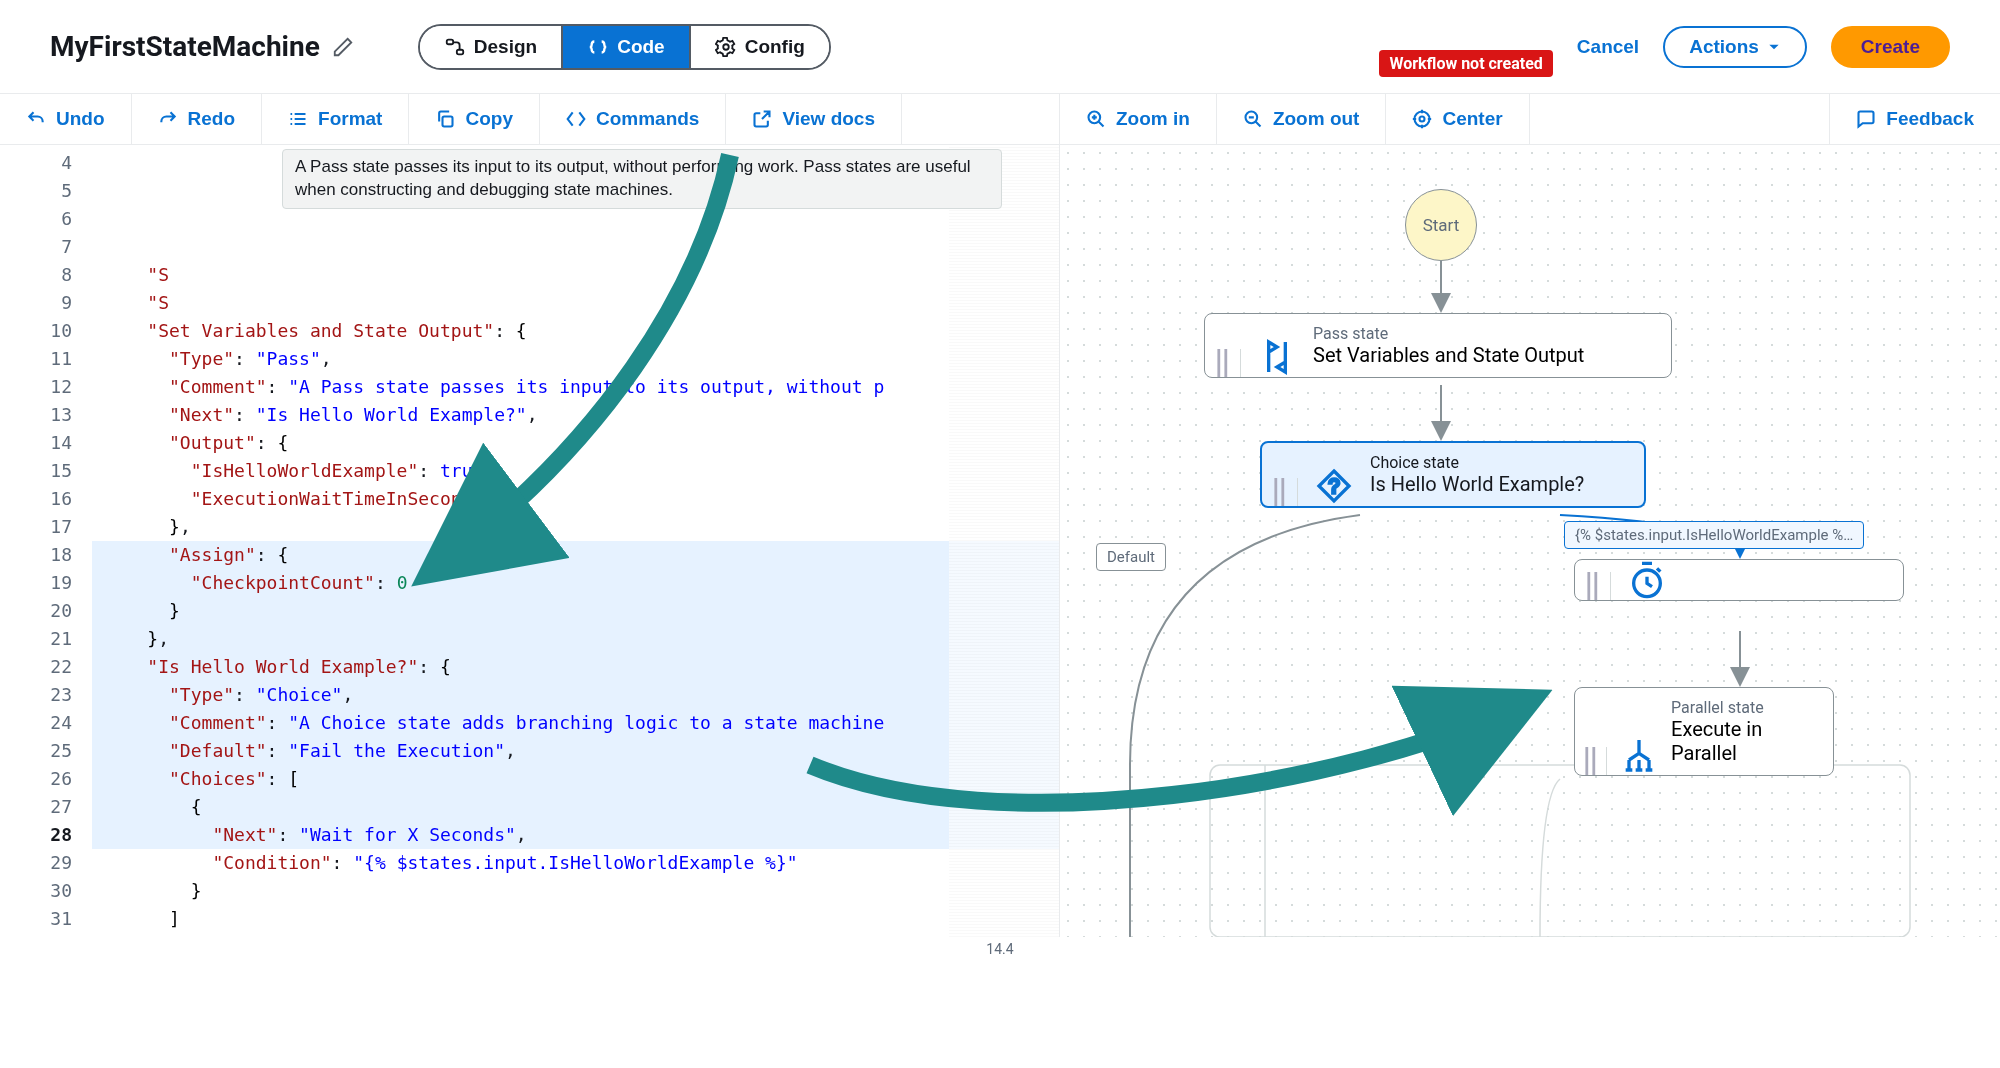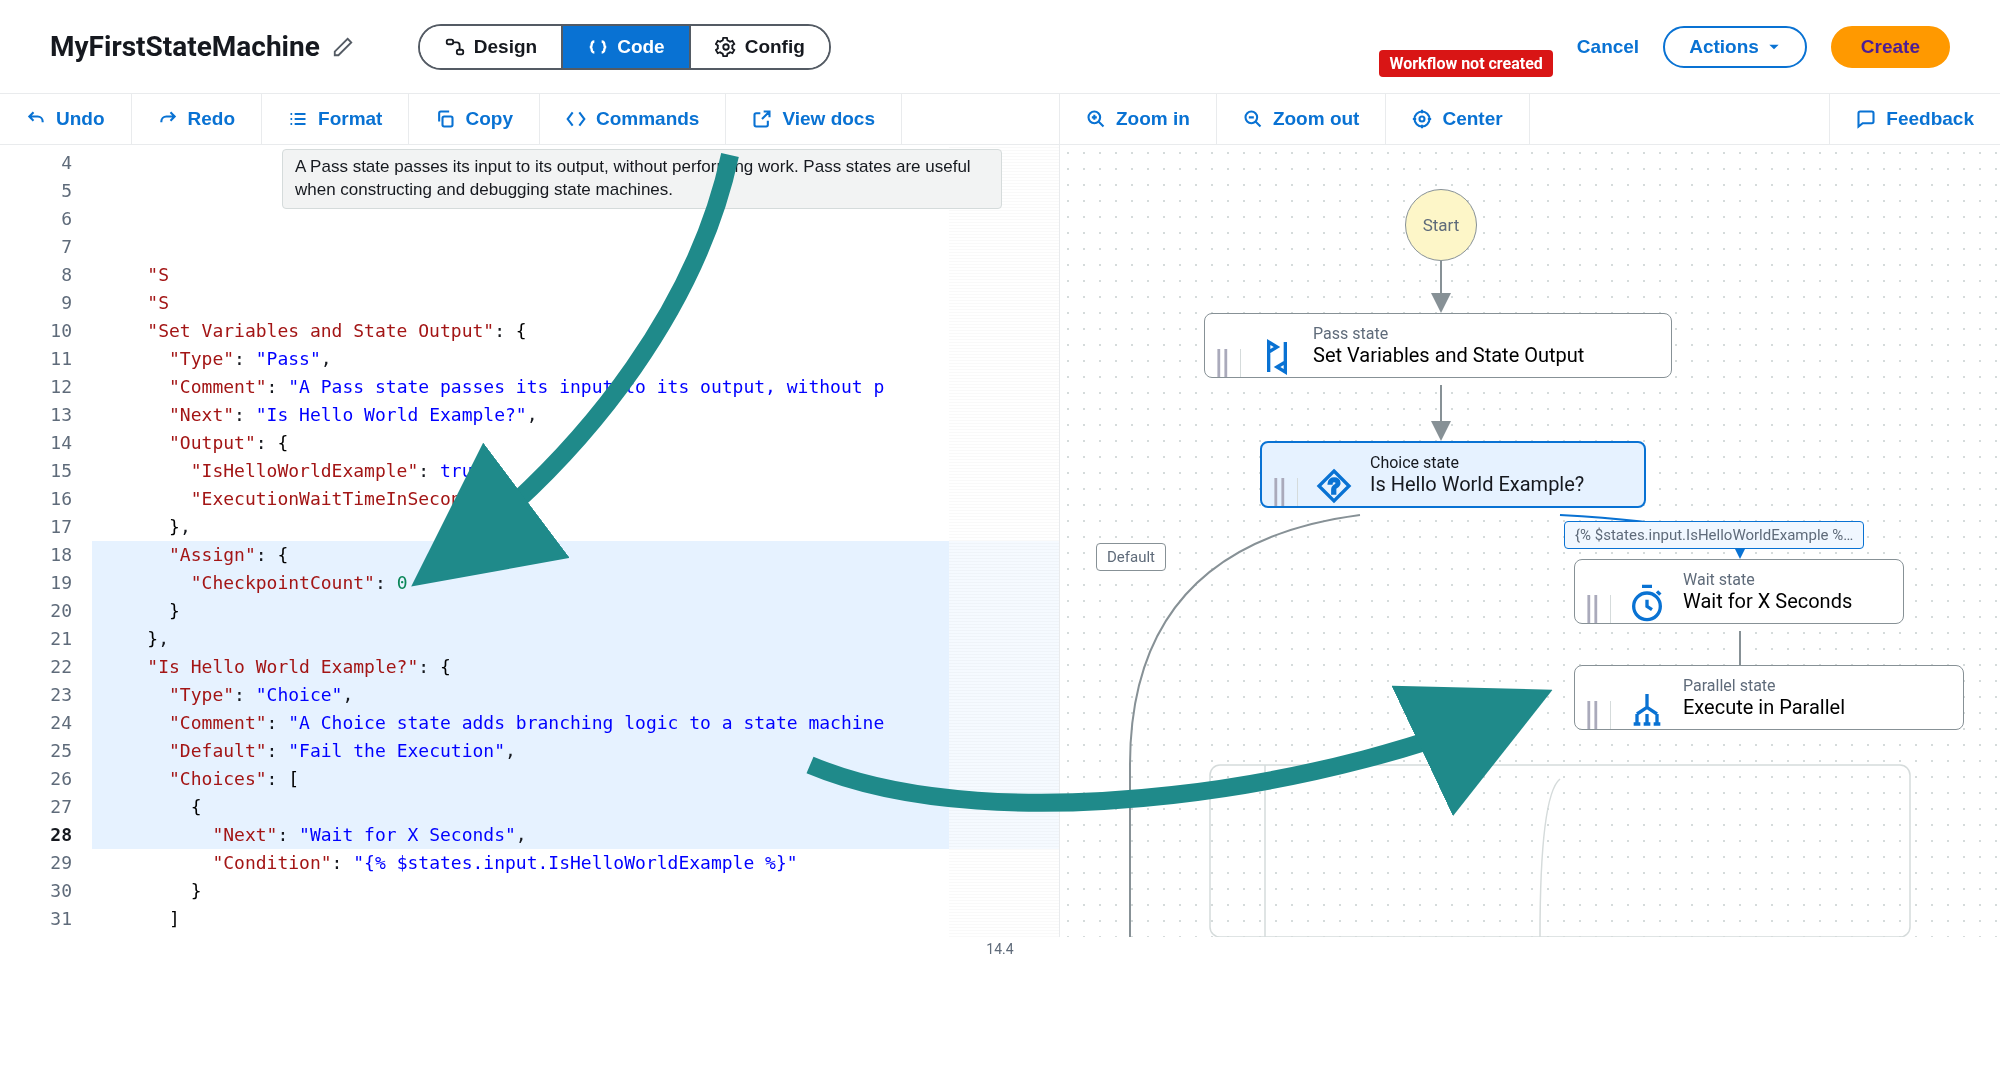--- a/index.html
+++ b/index.html
@@ -288,26 +288,22 @@
               <line x1="2" y1="0" x2="2" y2="20" stroke="#aab" stroke-width="2"></line>
               <line x1="7" y1="0" x2="7" y2="20" stroke="#aab" stroke-width="2"></line>
             </svg>
           </div>
   <div class="nicon">
             <svg width="40" height="40" viewBox="0 0 24 24" fill="none" stroke="#0972d3" stroke-width="2">
               <circle cx="12" cy="14" r="8"></circle>
               <path d="M12 10v4l3 2M9 2h6M18 5l2 2"></path>
             </svg>
           </div>
-  <div class="ntxt">
-            <div class="kind">Wait state</div>
-            <div class="name">Wait for X Seconds</div>
-          </div>
         </div>
-        <div class="node" style="left: 514px; top: 520px; width: 390px;">
+        <div class="node" style="left: 514px; top: 542px; width: 260px;">
           <div class="grip">
             <svg width="14" height="28" viewBox="0 0 10 20">
               <line x1="2" y1="0" x2="2" y2="20" stroke="#aab" stroke-width="2"></line>
               <line x1="7" y1="0" x2="7" y2="20" stroke="#aab" stroke-width="2"></line>
             </svg>
           </div>
   <div class="nicon">
             <svg width="40" height="40" viewBox="0 0 24 24" fill="none" stroke="#0972d3" stroke-width="2">
               <path d="M12 3v8M12 11l-6 4M12 11l6 4M6 15v6M12 15v6M18 15v6M4 21h4M10 21h4M16 21h4"></path>
             </svg>

